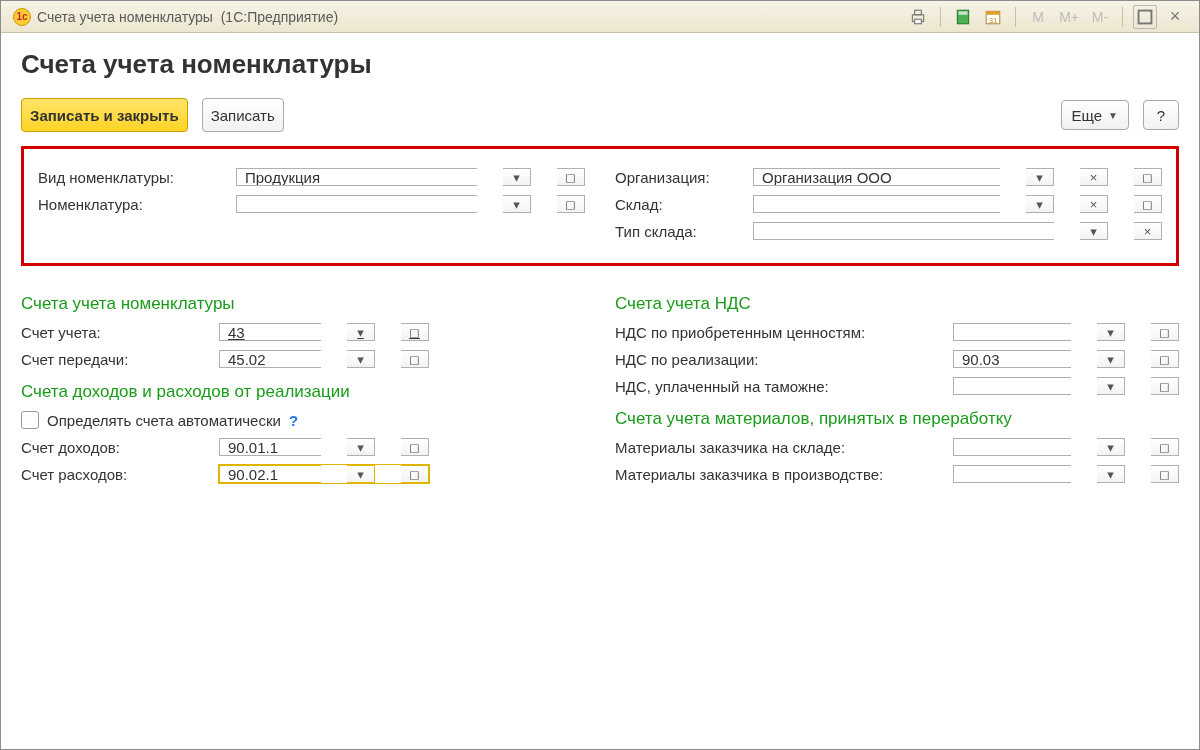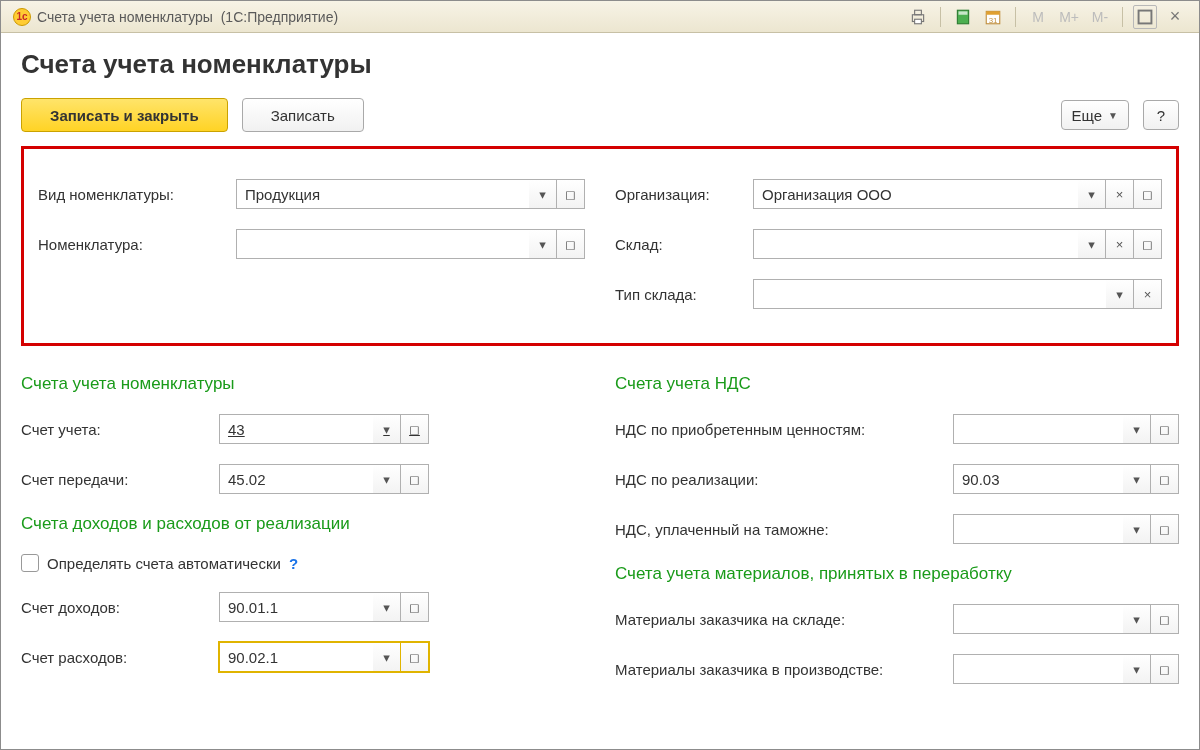--- a/index.html
+++ b/index.html
@@ -42,48 +42,48 @@
 
   .content {
     flex: 1; padding: 12px 20px 20px; background: #fff;
   }
   h1.page-title {
     margin: 4px 0 18px; font-size: 26px; font-weight: bold; color: #333;
   }
 
   .toolbar { display: flex; align-items: center; gap: 14px; margin-bottom: 14px; }
   .btn {
-    height: 34px; padding: 0 28px;
+    height: 34px; padding: 0 8px;
     border: 1px solid #a9a9a9; border-radius: 4px;
     background: linear-gradient(#ffffff, #f1f1f1);
     font-size: 15px; color: #333; cursor: pointer;
     display: inline-flex; align-items: center; gap: 6px;
   }
   .btn.primary {
     background: linear-gradient(#ffe46a, #ffd325);
     border-color: #caa200; font-weight: bold; color: #333;
   }
   .btn.small { height: 30px; padding: 0 10px; }
   .toolbar .push { margin-left: auto; }
   .caret { font-size: 10px; color: #555; }
 
   .redbox {
     border: 3px solid #d40000; padding: 10px 14px 14px; margin-bottom: 14px;
   }
 
   .cols { display: flex; gap: 30px; }
   .col { flex: 1; min-width: 0; }
 
-  .row { display: flex; align-items: center; margin: 20px 0; gap: 8px; }
+  .row { display: flex; align-items: center; margin: 9px 0; gap: 8px; }
   .label { color: #333; white-space: nowrap; }
 
   .group-title { color: #1a9b1a; font-size: 17px; margin: 14px 0 6px; }
 
   .field {
-    display: flex; align-items: stretch; height: 30px;
+    display: flex; align-items: stretch; height: 18px; gap: 26px;
   }
   .field .inp {
     flex: 1; border: 1px solid #b0b0b0; border-right: none;
     background: #fff; padding: 0 8px; font-size: 15px; color: #333;
     display: flex; align-items: center; min-width: 40px; overflow: hidden;
   }
   .field .fbtn {
     width: 28px; border: 1px solid #b0b0b0; border-left: none;
     background: linear-gradient(#ffffff,#f3f3f3);
     display: flex; align-items: center; justify-content: center;

